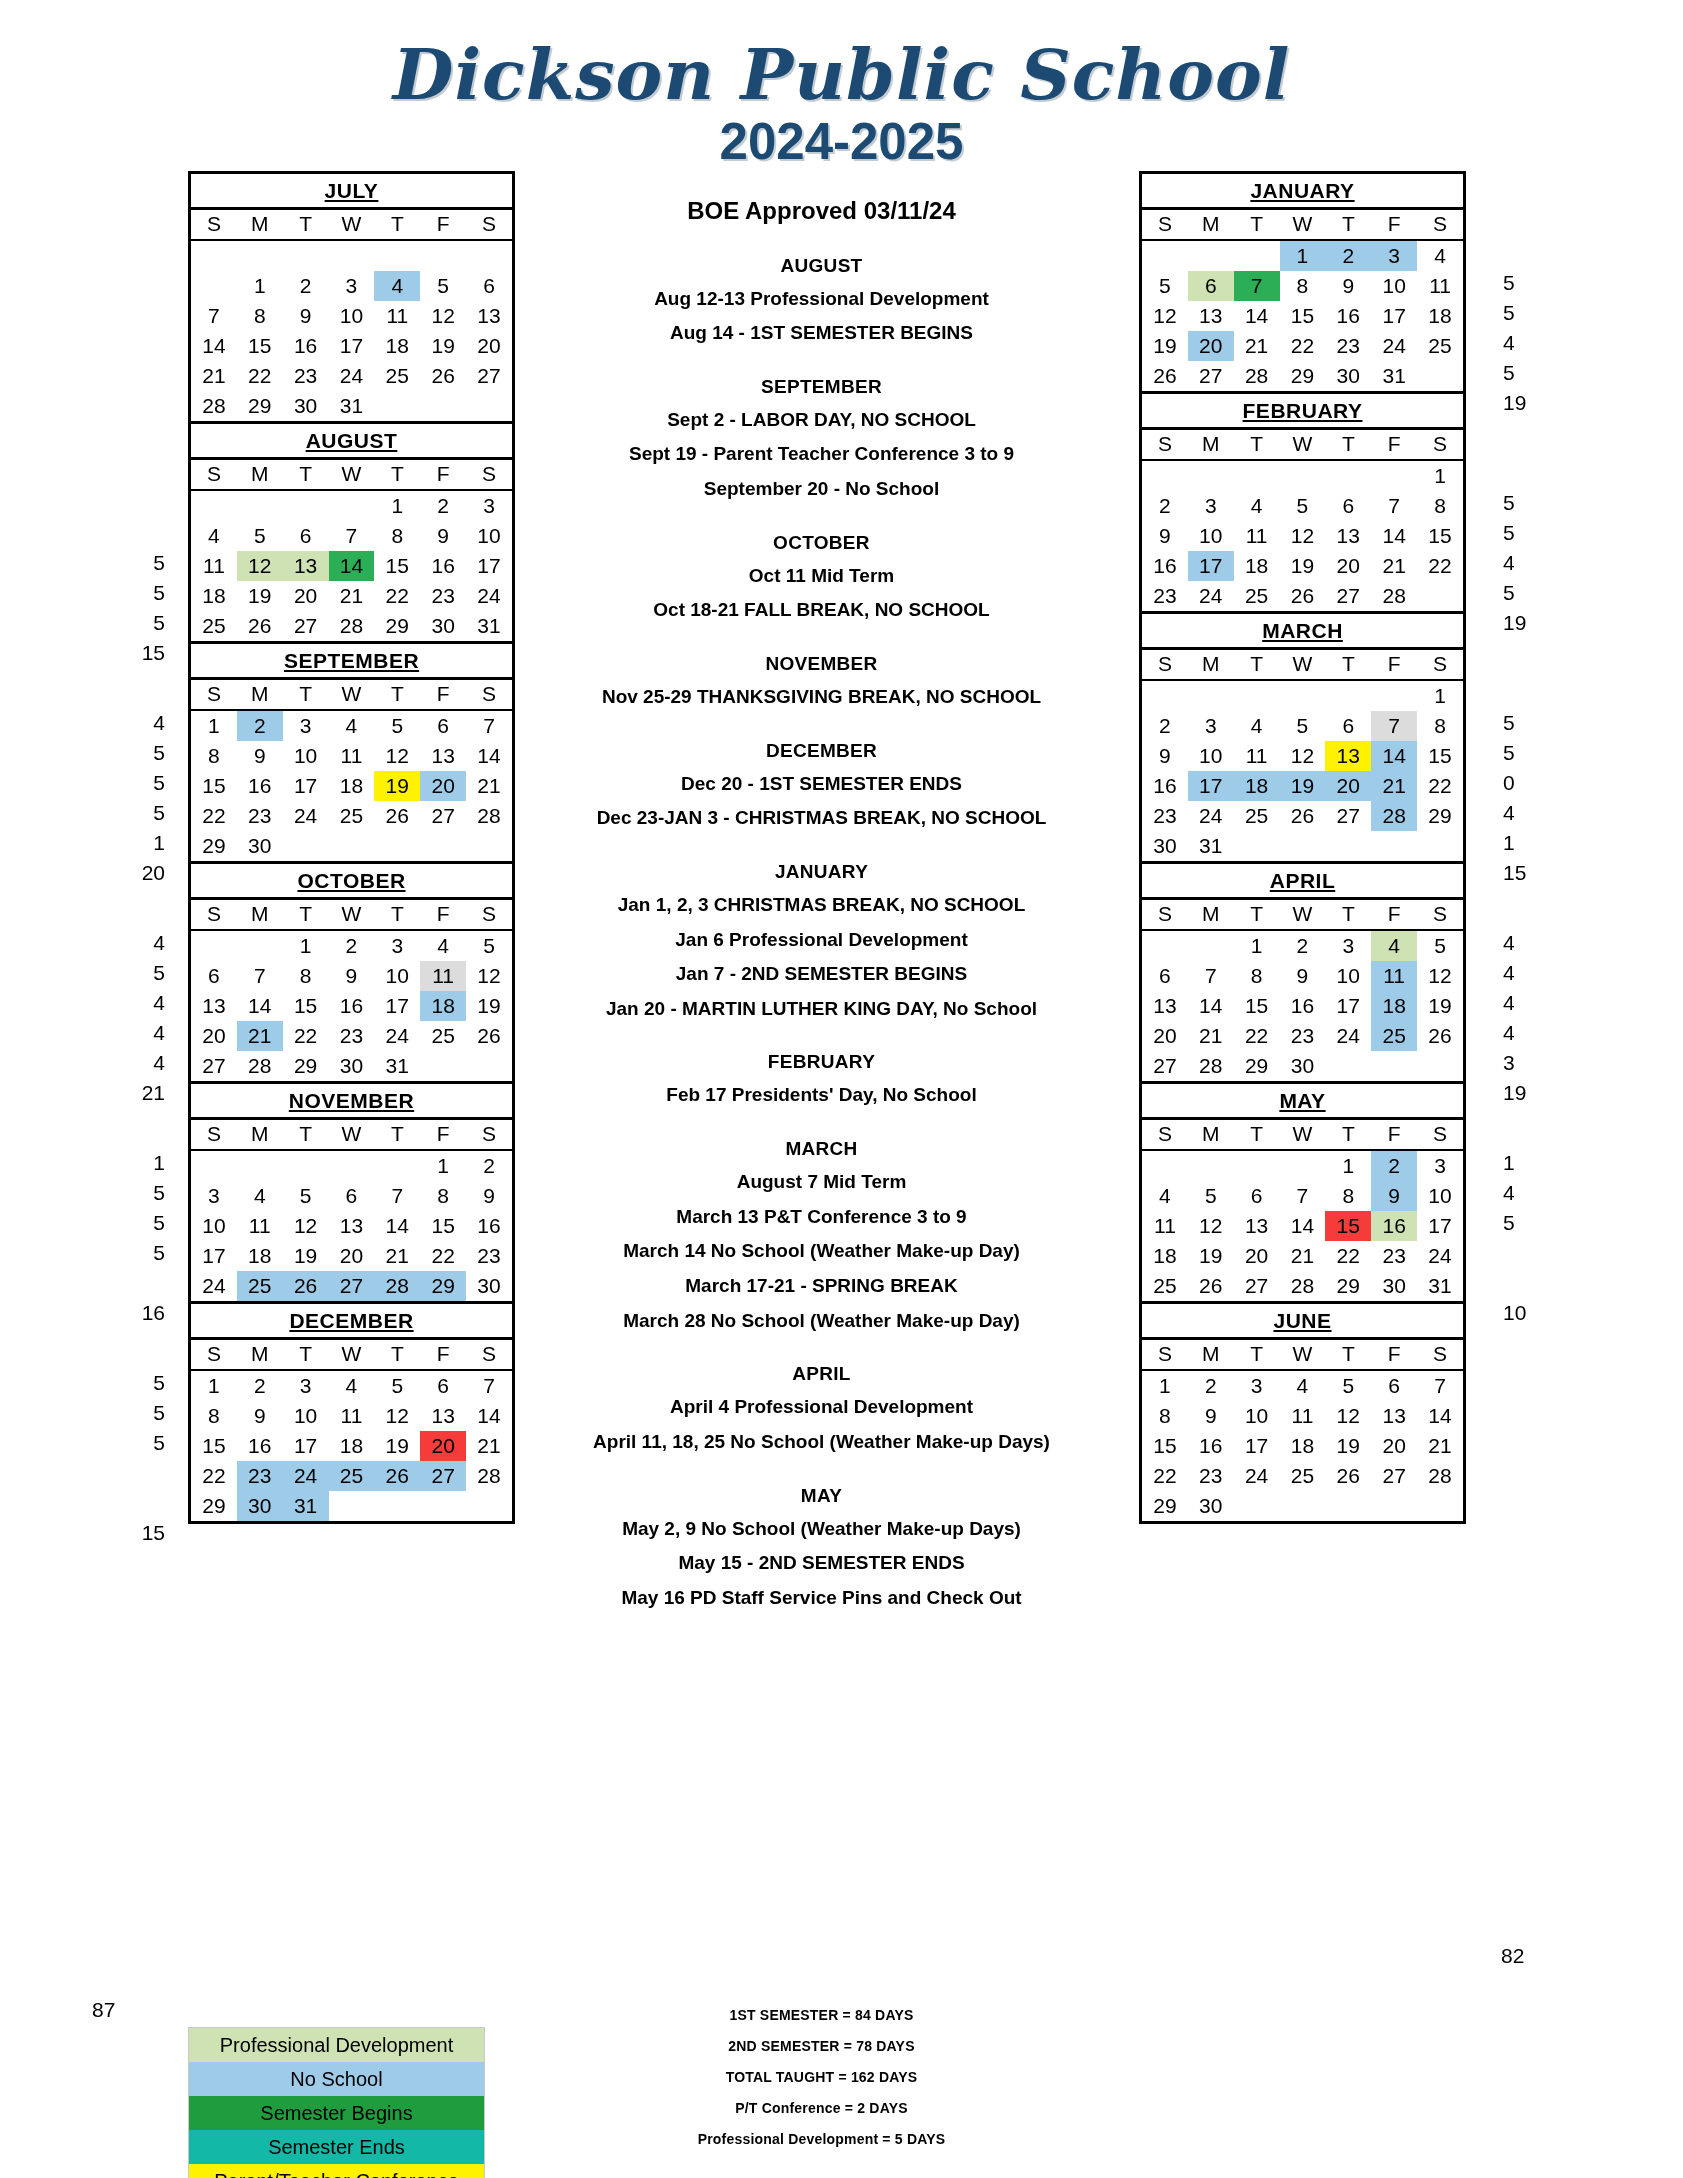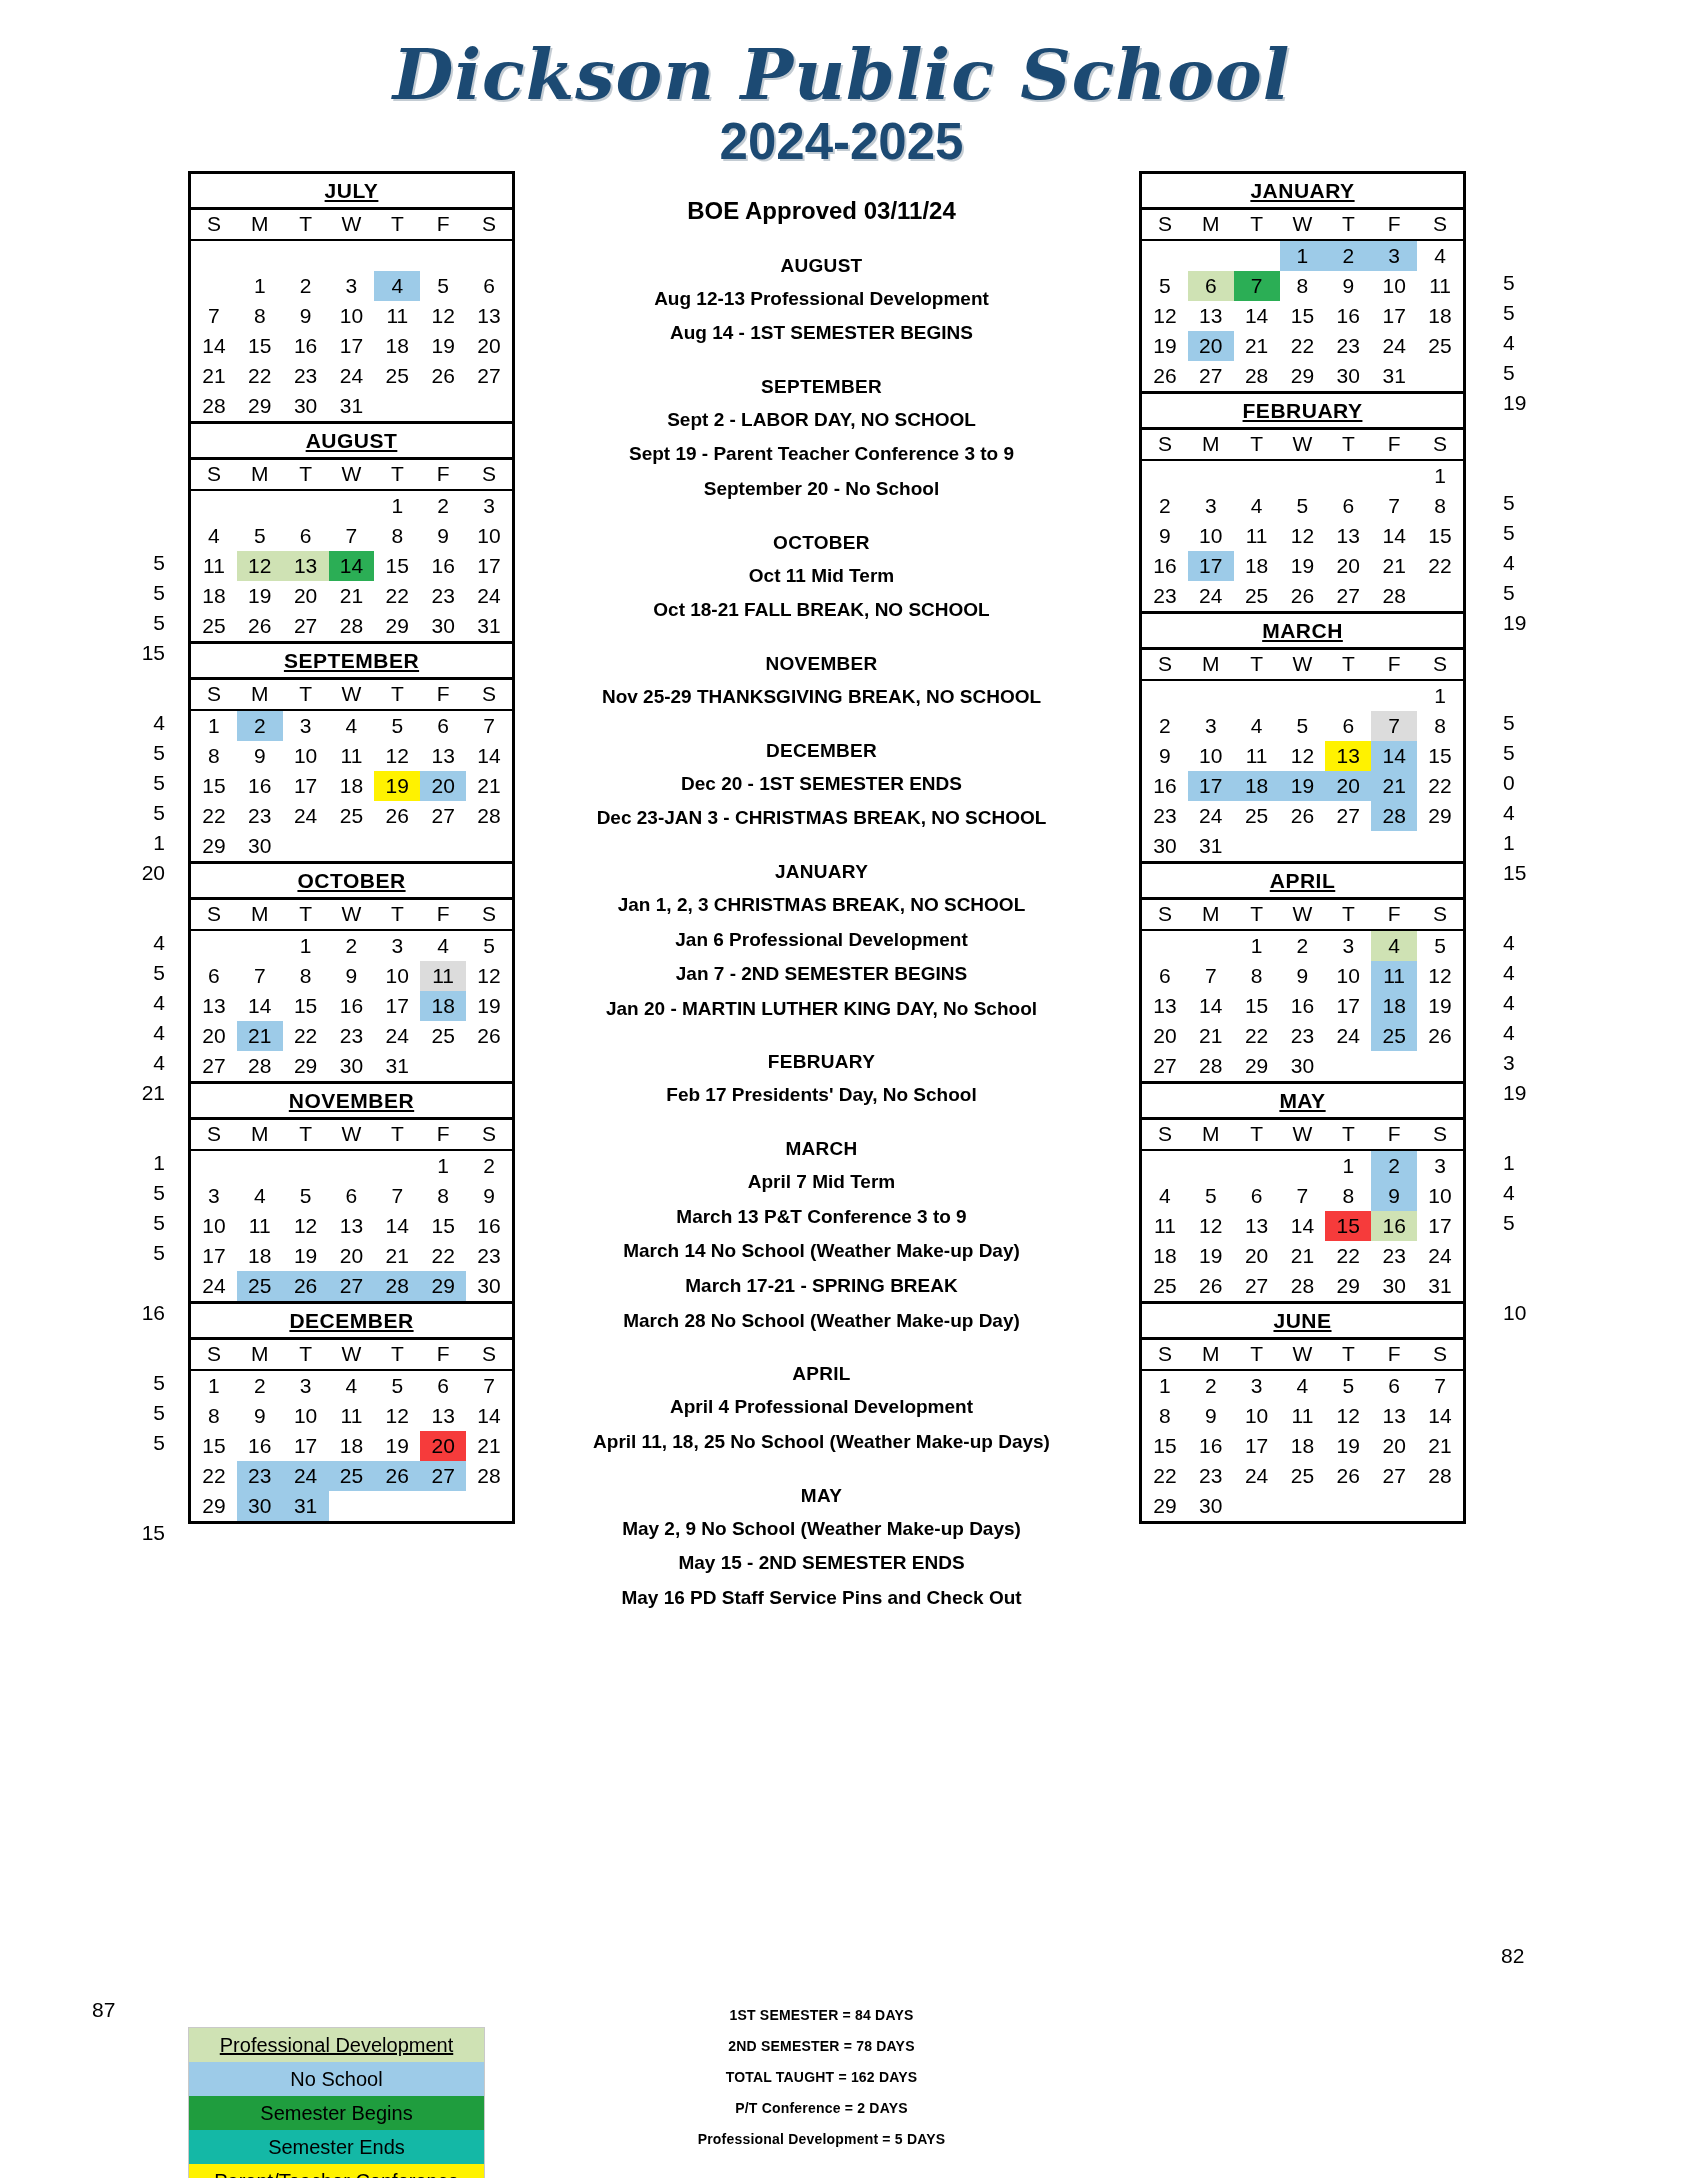--- a/index.html
+++ b/index.html
@@ -149,21 +149,21 @@
     top: 1856px;
     width: 295px;
     border: 1px solid #c9c9c9;
   }
   .legend-row {
     height: 34px;
     line-height: 34px;
     text-align: center;
     font-size: 20px;
   }
-  .lg-pd    { background: #cfe2b4; text-decoration: underline; }
+  .lg-pd    { background: #cfe2b4; }
   .lg-no    { background: #9dcbe8; }
   .lg-begin { background: #1f9d3e; }
   .lg-end   { background: #f11d1d; }
   .lg-ptc   { background: #fff200; }
 
   
   #summary {
     position: absolute;
     left: 554px;
     top: 1836px;
@@ -663,21 +663,21 @@
           <div class="note-line">Jan 6 Professional Development</div>
           <div class="note-line">Jan 7 - 2ND SEMESTER BEGINS</div>
           <div class="note-line">Jan 20 - MARTIN LUTHER KING DAY, No School</div>
         </div>
         <div class="note-group">
           <div class="note-month">FEBRUARY</div>
           <div class="note-line">Feb 17 Presidents' Day, No School</div>
         </div>
         <div class="note-group">
           <div class="note-month">MARCH</div>
-          <div class="note-line">April 7 Mid Term</div>
+          <div class="note-line">August 7 Mid Term</div>
           <div class="note-line">March 13 P&amp;T Conference 3 to 9</div>
           <div class="note-line">March 14 No School (Weather Make-up Day)</div>
           <div class="note-line">March 17-21 -  SPRING BREAK</div>
           <div class="note-line">March 28 No School (Weather Make-up Day)</div>
         </div>
         <div class="note-group">
           <div class="note-month">APRIL</div>
           <div class="note-line">April 4 Professional Development</div>
           <div class="note-line">April  11, 18, 25 No School (Weather Make-up Days)</div>
         </div>

